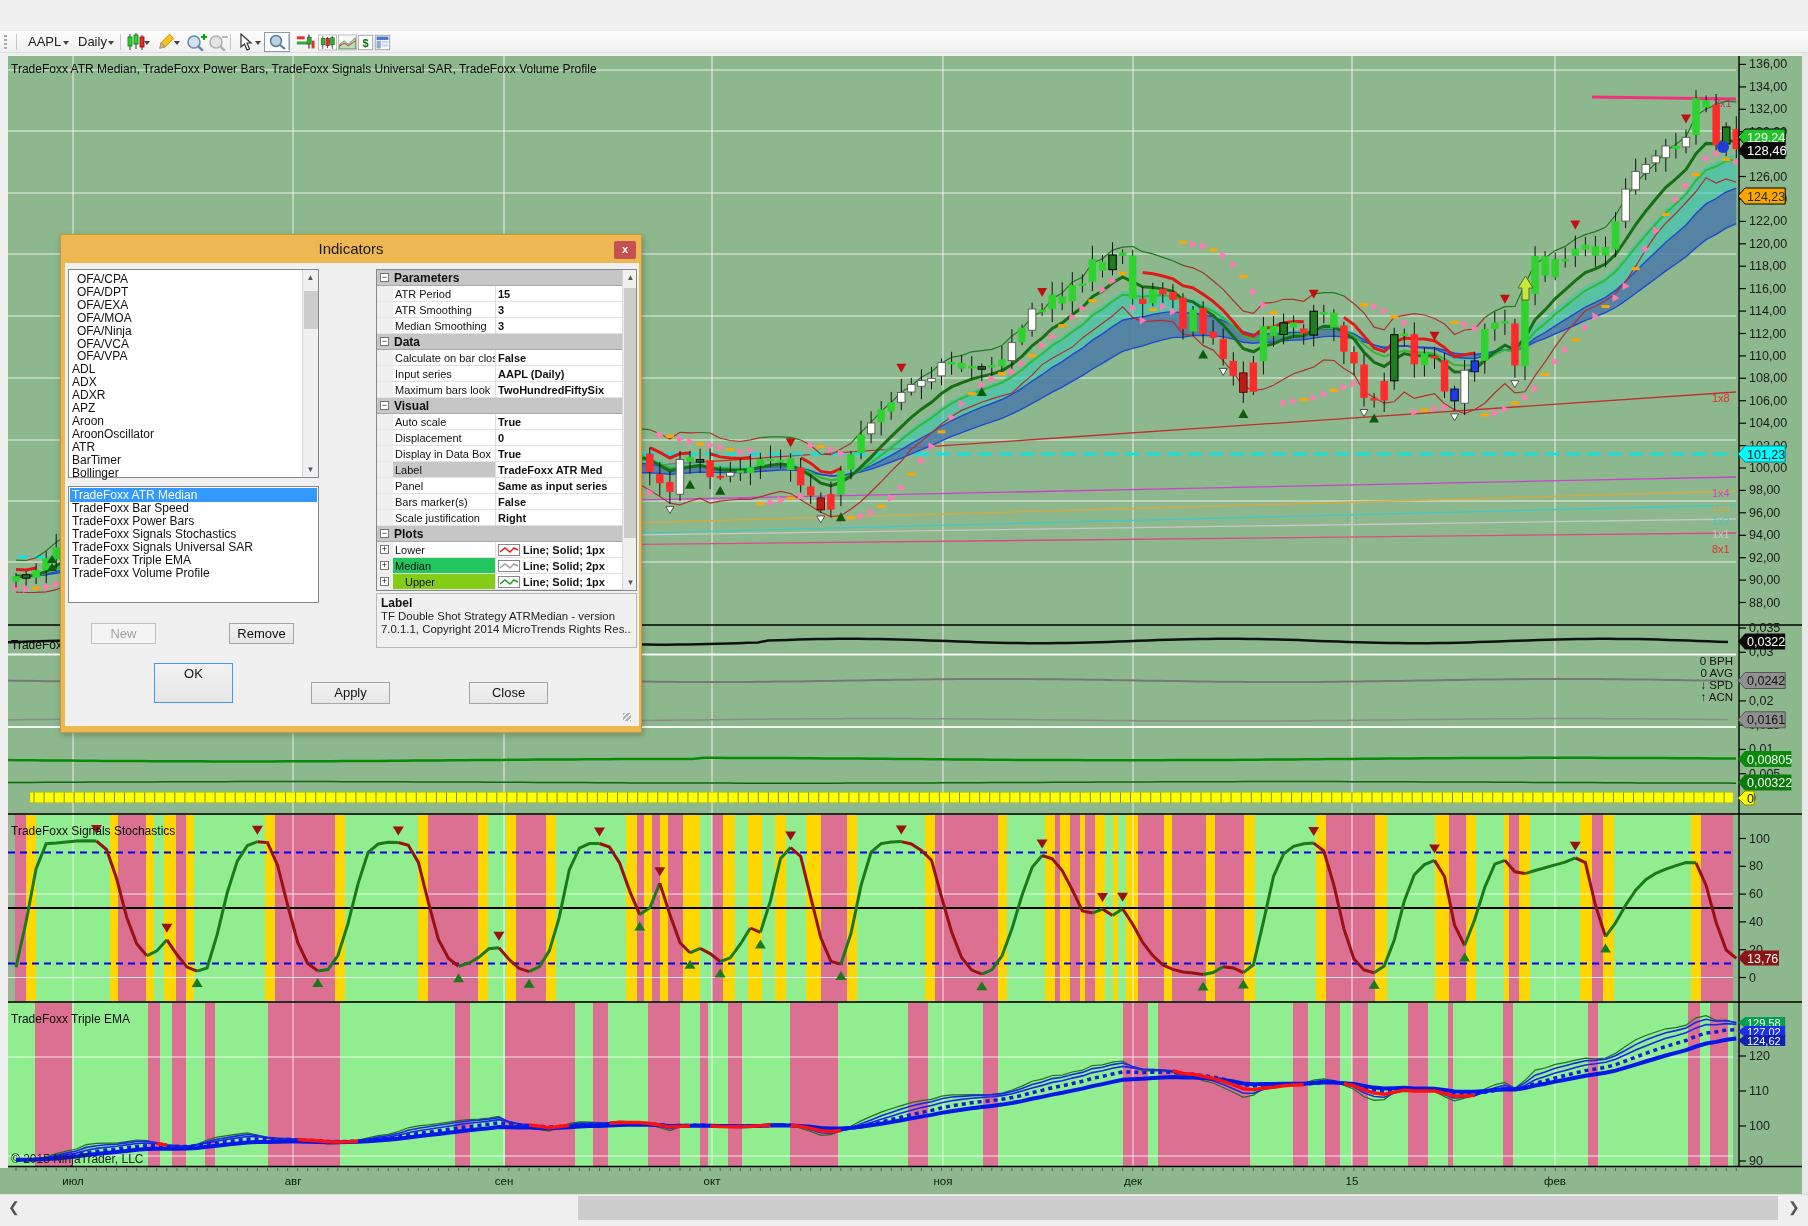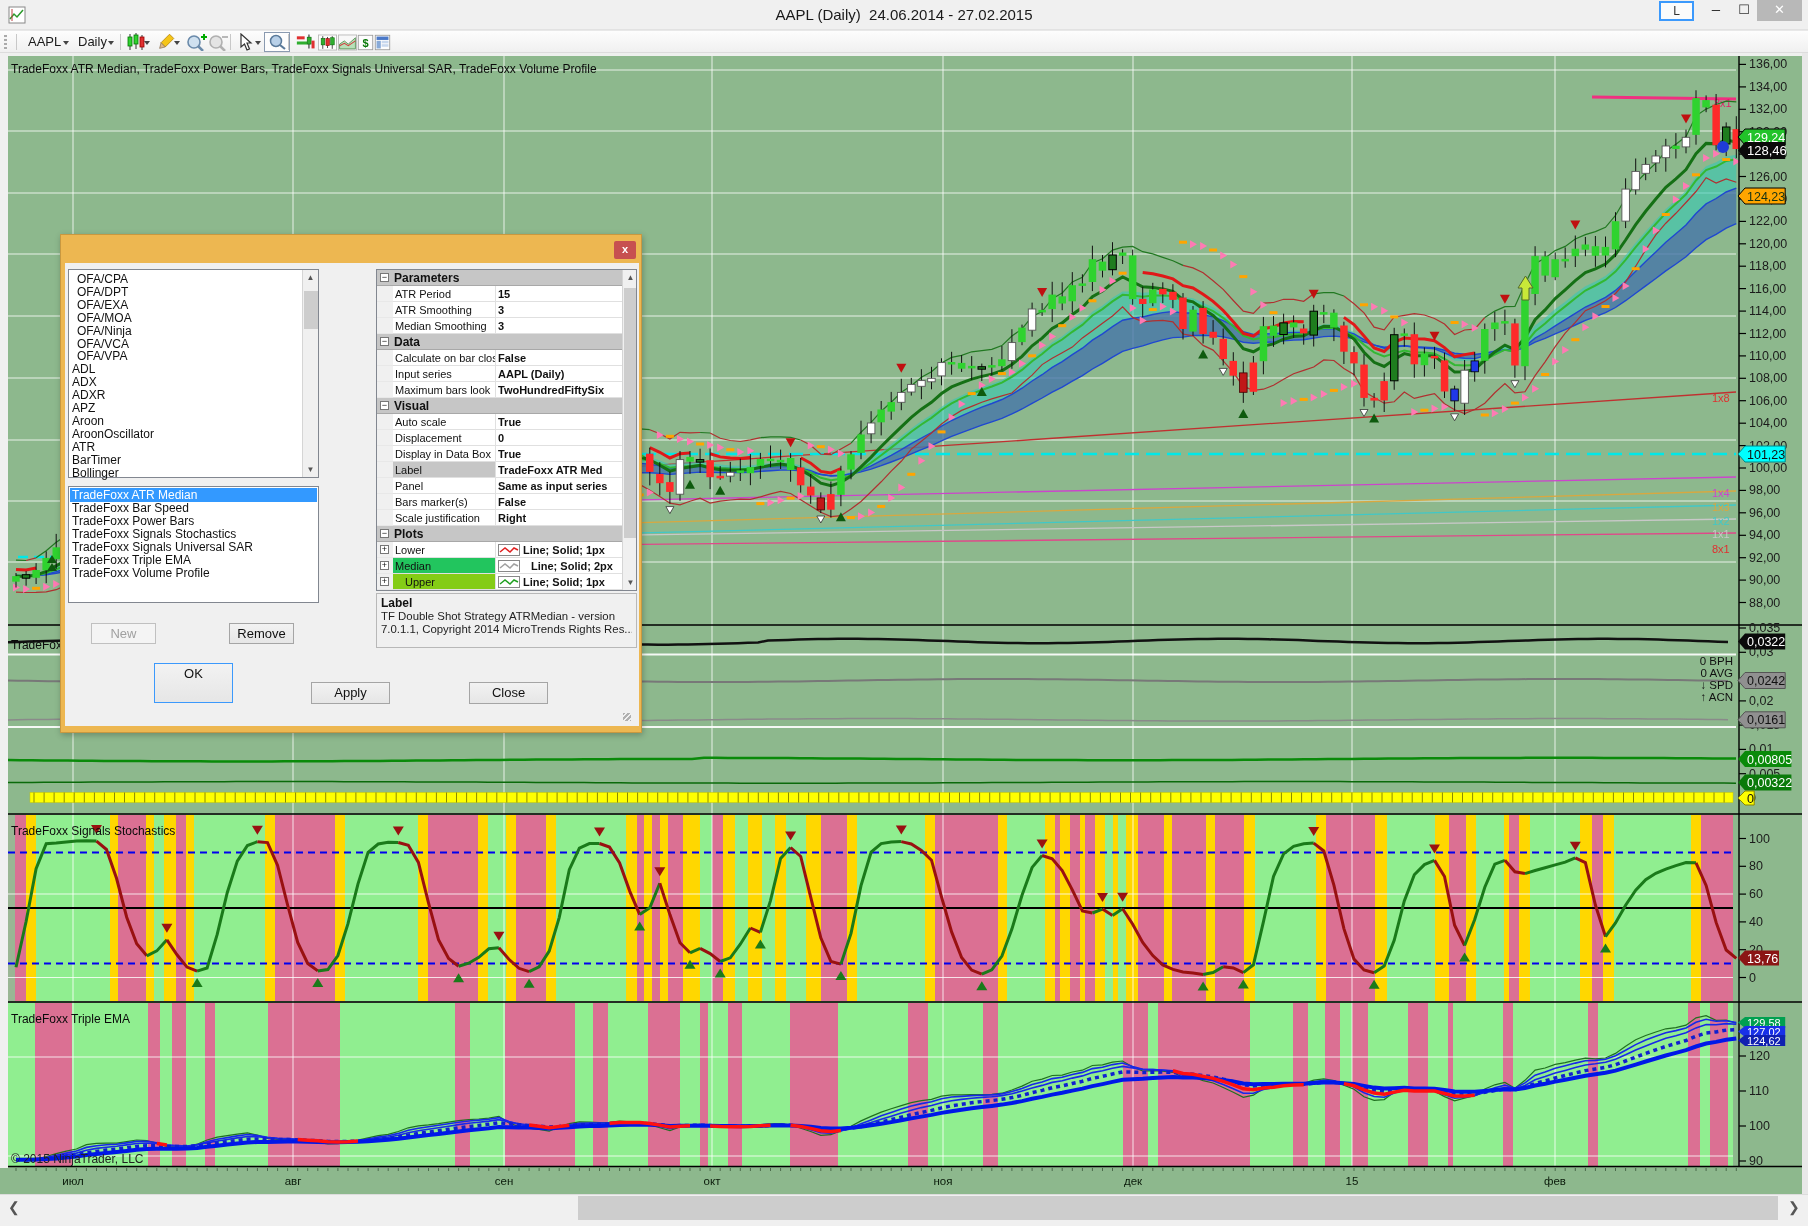--- a/index.html
+++ b/index.html
@@ -1312,32 +1312,20 @@
       <text x="943" y="1185" font-size="11.5" fill="#0a1a0a" text-anchor="middle">ноя</text>
       <text x="1133" y="1185" font-size="11.5" fill="#0a1a0a" text-anchor="middle">дек</text>
       <text x="1352" y="1185" font-size="11.5" fill="#0a1a0a" text-anchor="middle">15</text>
       <text x="1555" y="1185" font-size="11.5" fill="#0a1a0a" text-anchor="middle">фев</text>
       <text x="11" y="73" font-size="12" fill="#0a0a0a">TradeFoxx ATR Median, TradeFoxx Power Bars, TradeFoxx Signals Universal SAR, TradeFoxx Volume Profile</text>
       <text x="11" y="649" font-size="12" fill="#0a0a0a">TradeFoxx ATR Median</text>
       <text x="11" y="835" font-size="12" fill="#0a0a0a">TradeFoxx Signals Stochastics</text>
       <text x="11" y="1023" font-size="12" fill="#0a0a0a">TradeFoxx Triple EMA</text>
       <text x="11" y="1163" font-size="12" fill="#222">© 2015 NinjaTrader, LLC</text>
     </svg>
-<div id="titlebar" class="abs">
-      <div class="abs" style="left:8px;top:6px"><svg width="18" height="18">
-          <rect x="1" y="1" width="16" height="16" fill="#fff" stroke="#888"></rect>
-          <path d="M 2 13 L 6 8 L 9 11 L 15 4" stroke="#2a9a2a" stroke-width="1.5" fill="none"></path>
-          <line x1="4" y1="3" x2="4" y2="15" stroke="#c04040" stroke-width="1"></line>
-        </svg></div>
-      <div id="titletext" class="abs">AAPL (Daily)&nbsp;&nbsp;24.06.2014 - 27.02.2015</div>
-      <div class="abs wbtn" style="left:1659px;top:1px;width:35px;height:20px;border:2px solid #3b99fc;background:#fbfbfb;line-height:17px;font-size:12px">L</div>
-      <div class="abs wbtn" style="left:1703px;width:26px;line-height:18px;font-size:15px">–</div>
-      <div class="abs wbtn" style="left:1731px;width:26px;line-height:20px;font-size:13px">☐</div>
-      <div class="abs wbtn" style="left:1757px;width:45px;background:#b8b8b8;color:#fff;line-height:20px;font-size:13px">✕</div>
-    </div>
 <div id="toolbar" class="abs">
       <div class="abs" style="left:4px;top:4px;width:3px;height:15px;background:repeating-linear-gradient(#aaa 0 2px,#f5f5f5 2px 4px)"></div>
       <div class="abs" style="left:16px;top:3px;width:1px;height:16px;background:#c8c8c8"></div>
       <div class="abs tbtext" style="left:28px">AAPL</div>
       <div class="abs drop" style="left:63px"></div>
       <div class="abs tbtext" style="left:78px">Daily</div>
       <div class="abs drop" style="left:108px"></div>
       <div class="abs tbsep" style="left:120px"></div>
       <div class="abs" style="left:126px;top:2px;width:20px;height:18px"><svg width="20" height="18">
           <line x1="4" y1="1" x2="4" y2="17" stroke="#333" stroke-width="1"></line>
@@ -1404,20 +1392,21 @@
         </svg></div>
       <div class="abs" style="left:374px;top:3px"><svg width="17" height="17" viewBox="0 0 20 20">
           <rect x="1.5" y="1.5" width="17" height="17" fill="#fdfdfd" stroke="#9a9a9a" stroke-width="1"></rect>
           <rect x="3" y="3" width="14" height="4" fill="#4a78c8"></rect>
           <rect x="3" y="8" width="5" height="9" fill="#88aad8"></rect>
           <rect x="9" y="8" width="8" height="3" fill="#c8d8ee"></rect>
           <rect x="9" y="12" width="8" height="3" fill="#c8d8ee"></rect>
         </svg></div>
     </div>
 <div id="dlg" class="abs">
+      <div id="dlgtitle" class="abs">Indicators</div>
       <div id="dlgclose" class="abs">x</div>
       <div id="dlgbody" class="abs">
         <div class="abs lbox" style="left:3px;top:6px;width:251px;height:209px">
           <div class="litem" style="left:8px;top:2px">OFA/CPA</div>
           <div class="litem" style="left:8px;top:14.9px">OFA/DPT</div>
           <div class="litem" style="left:8px;top:27.8px">OFA/EXA</div>
           <div class="litem" style="left:8px;top:40.7px">OFA/MOA</div>
           <div class="litem" style="left:8px;top:53.6px">OFA/Ninja</div>
           <div class="litem" style="left:8px;top:66.5px">OFA/VCA</div>
           <div class="litem" style="left:8px;top:79.4px">OFA/VPA</div>
@@ -1505,21 +1494,21 @@
           </svg>
           <div class="grow gval" style="left:146px;top:272px;width:115px;height:16px;line-height:16px">Line; Solid; 1px</div>
           <div class="grow" style="left:0;top:288px;width:16px;height:16px;background:#f0f0f0;border-bottom:1px solid #e8e8e8"></div>
           <div class="pm" style="left:3px;top:291px">+</div>
           <div class="grow" style="left:16px;top:288px;width:103px;height:16px;line-height:16px;background:#22c55e;border-bottom:1px solid #e0e0e0;border-right:1px solid #e0e0e0;padding-left:2px">Median</div>
           <div class="grow" style="left:119px;top:288px;width:142px;height:16px;border-bottom:1px solid #e0e0e0"></div>
           <svg class="abs" style="left:121px;top:290px" width="22" height="12">
             <rect x="0.5" y="0.5" width="21" height="11" fill="#fff" stroke="#888"></rect>
             <path d="M 2 8 L 7 4 L 12 8 L 16 4 L 20 6" fill="none" stroke="#a0a0a0" stroke-width="1.5"></path>
           </svg>
-          <div class="grow gval" style="left:154px;top:288px;width:135px;height:16px;line-height:16px">Line; Solid; 2px</div>
+          <div class="grow gval" style="left:146px;top:288px;width:135px;height:16px;line-height:16px">Line; Solid; 2px</div>
           <div class="grow" style="left:0;top:304px;width:16px;height:16px;background:#f0f0f0;border-bottom:1px solid #e8e8e8"></div>
           <div class="pm" style="left:3px;top:307px">+</div>
           <div class="grow" style="left:16px;top:304px;width:103px;height:16px;line-height:16px;background:#84cc16;border-bottom:1px solid #e0e0e0;border-right:1px solid #e0e0e0;padding-left:12px">Upper</div>
           <div class="grow" style="left:119px;top:304px;width:142px;height:16px;border-bottom:1px solid #e0e0e0"></div>
           <svg class="abs" style="left:121px;top:306px" width="22" height="12">
             <rect x="0.5" y="0.5" width="21" height="11" fill="#fff" stroke="#888"></rect>
             <path d="M 2 8 L 7 4 L 12 8 L 16 4 L 20 6" fill="none" stroke="#20a020" stroke-width="1.5"></path>
           </svg>
           <div class="grow gval" style="left:146px;top:304px;width:115px;height:16px;line-height:16px">Line; Solid; 1px</div>
           <div class="sbar" style="left:245px;top:0;width:16px;height:320px">

